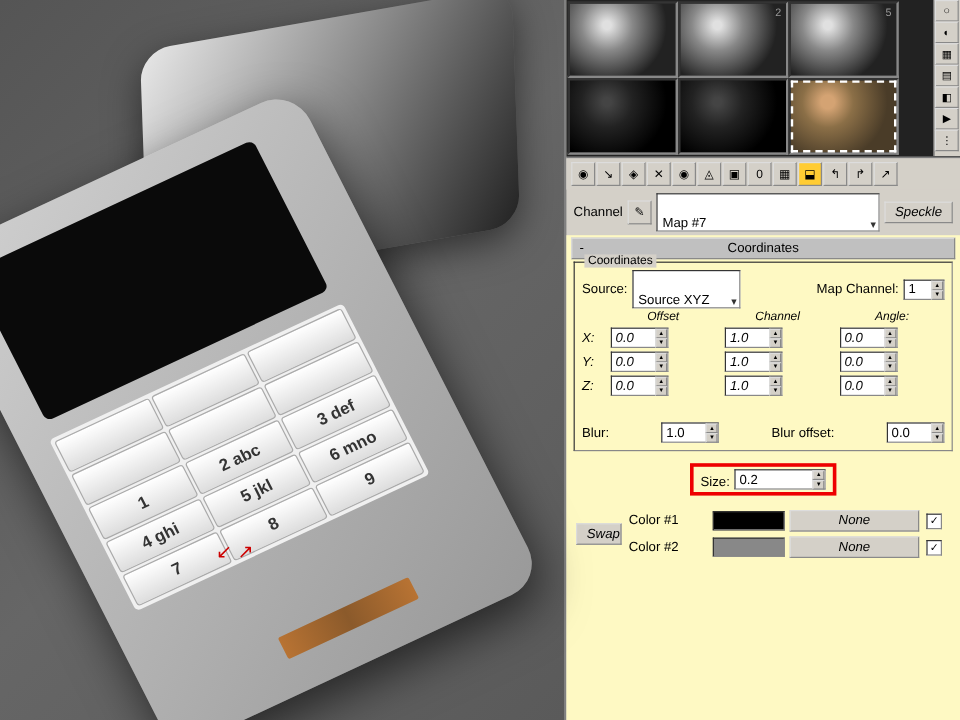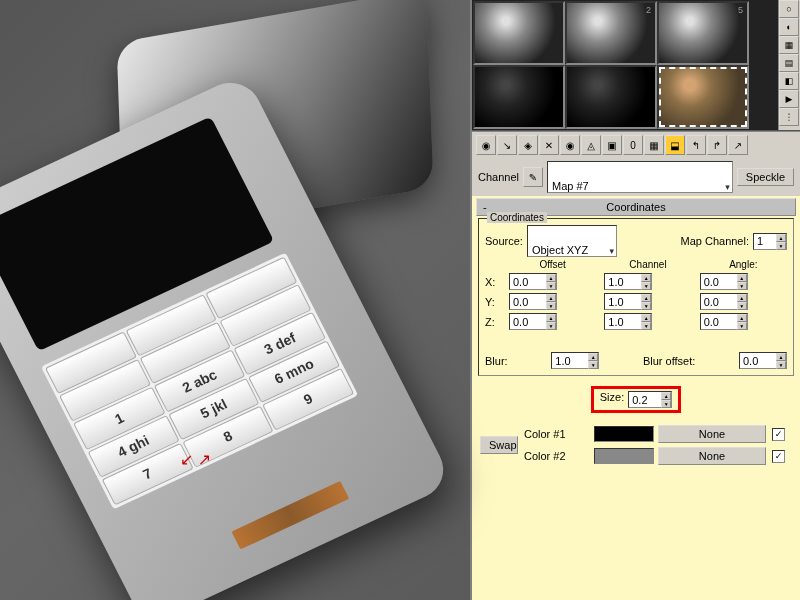--- a/index.html
+++ b/index.html
@@ -24,35 +24,35 @@
 .vtoolbar { position: absolute; right: 0; top: 0; width: 22px; height: 130px; background: #d4d0c8; border-left: 1px solid #888; display: flex; flex-direction: column; }
 .vtoolbar span { height: 18px; border: 1px outset #ddd; display: flex; align-items: center; justify-content: center; font-size: 9px; }
 
 .hr { height: 2px; background: #888; border-top: 1px solid #555; }
 .toolbar { padding: 3px 4px; display: flex; gap: 1px; align-items: center; background: #d4d0c8; flex-wrap: wrap; }
 .tbtn { width: 20px; height: 20px; border: 1px outset #ddd; background: #d4d0c8; display: flex; align-items: center; justify-content: center; font-size: 10px; cursor: pointer; }
 
 .row { display: flex; align-items: center; padding: 3px 6px; gap: 4px; }
 .dropdown { background: #fff; border: 1px inset #888; height: 32px; display: flex; align-items: flex-end; padding: 0 14px 0 4px; position: relative; }
 .dropdown::after { content: '▾'; position: absolute; right: 2px; color: #333; font-size: 9px; }
-.btn { border: 1px outset #ddd; background: #d4d0c8; padding: 2px 8px; height: 18px; display: flex; align-items: center; cursor: pointer; }
+.btn { border: 1px outset #ddd; background: #d4d0c8; padding: 2px 8px; height: 18px; display: flex; align-items: center; cursor: pointer; font-style: italic; }
 
 .rollout-header { background: #c0c0c0; border: 1px outset #ddd; text-align: center; padding: 2px; position: relative; margin: 2px 4px; }
 .rollout-header::before { content: '-'; position: absolute; left: 6px; }
 .fieldset { border: 1px inset #888; margin: 2px 6px; padding: 4px 6px 6px 6px; position: relative; }
 .fieldset-label { position: absolute; top: -7px; left: 8px; background: #d4d0c8; padding: 0 3px; font-size: 10px; }
 
 .spinner { display: inline-flex; background: #fff; border: 1px inset #888; height: 17px; width: 48px; align-items: center; position: relative; padding-left: 3px; }
 .spinner-arrows { position: absolute; right: 0; top: 0; bottom: 0; width: 10px; display: flex; flex-direction: column; }
 .spinner-arrows span { flex: 1; background: #d4d0c8; border: 1px outset #ddd; font-size: 5px; text-align: center; line-height: 6px; cursor: pointer; }
 
-.coord-grid { display: grid; grid-template-columns: 16px 1fr 1fr 1fr; gap: 3px 8px; align-items: center; }
+.coord-grid { display: grid; grid-template-columns: 16px 1fr 1fr 1fr; gap: 3px 8px; align-items: center; font-style: italic; }
 .coord-grid .hdr { text-align: center; font-size: 10px; }
 
-.highlight { border: 3px solid #e00; padding: 2px 6px; display: inline-flex; align-items: flex-start; gap: 4px; }
+.highlight { border: 3px solid #e00; padding: 2px 6px; display: inline-flex; align-items: flex-end; gap: 4px; }
 
 .color-swatch { width: 60px; height: 16px; border: 1px inset #888; }
 .maps-grid { display: grid; grid-template-columns: 38px 64px 1fr 20px; gap: 4px 6px; align-items: center; padding: 4px 8px; }
 .check { width: 13px; height: 13px; border: 1px inset #888; background: #fff; display: flex; align-items: center; justify-content: center; font-size: 9px; }
 .scroll-area { flex: 1; overflow: hidden; background: #fef9c3; }
 </style>
 </head>
 <body>
 
 <div class="viewport">
@@ -138,21 +138,21 @@
 
   <div class="scroll-area">
 
     <div class="rollout-header"><span>Coordinates</span></div>
 
     <div class="fieldset">
       <span class="fieldset-label">Coordinates</span>
       <div class="row" style="padding:2px 0">
         <span>Source:</span>
         <div class="dropdown" style="width:90px">
-            <span>Object XYZ</span>
+            <span>Source XYZ</span>
           </div>
         <span style="margin-left:auto">Map Channel:</span>
         <div class="spinner" style="width:34px">
             <span>1</span>
             <div class="spinner-arrows">
               <span>▲</span>
               <span>▼</span>
             </div>
           </div>
       </div>
@@ -250,21 +250,21 @@
               <span>▼</span>
             </div>
           </div>
       </div>
     </div>
 
 
     <div style="text-align:center;padding:8px">
       <span class="highlight">
         <span>Size:</span>
-        <div class="spinner" style="width:44px">
+        <div class="spinner" style="width:76px">
             <span>0.2</span>
             <div class="spinner-arrows">
               <span>▲</span>
               <span>▼</span>
             </div>
           </div>
       </span>
     </div>
 
 

